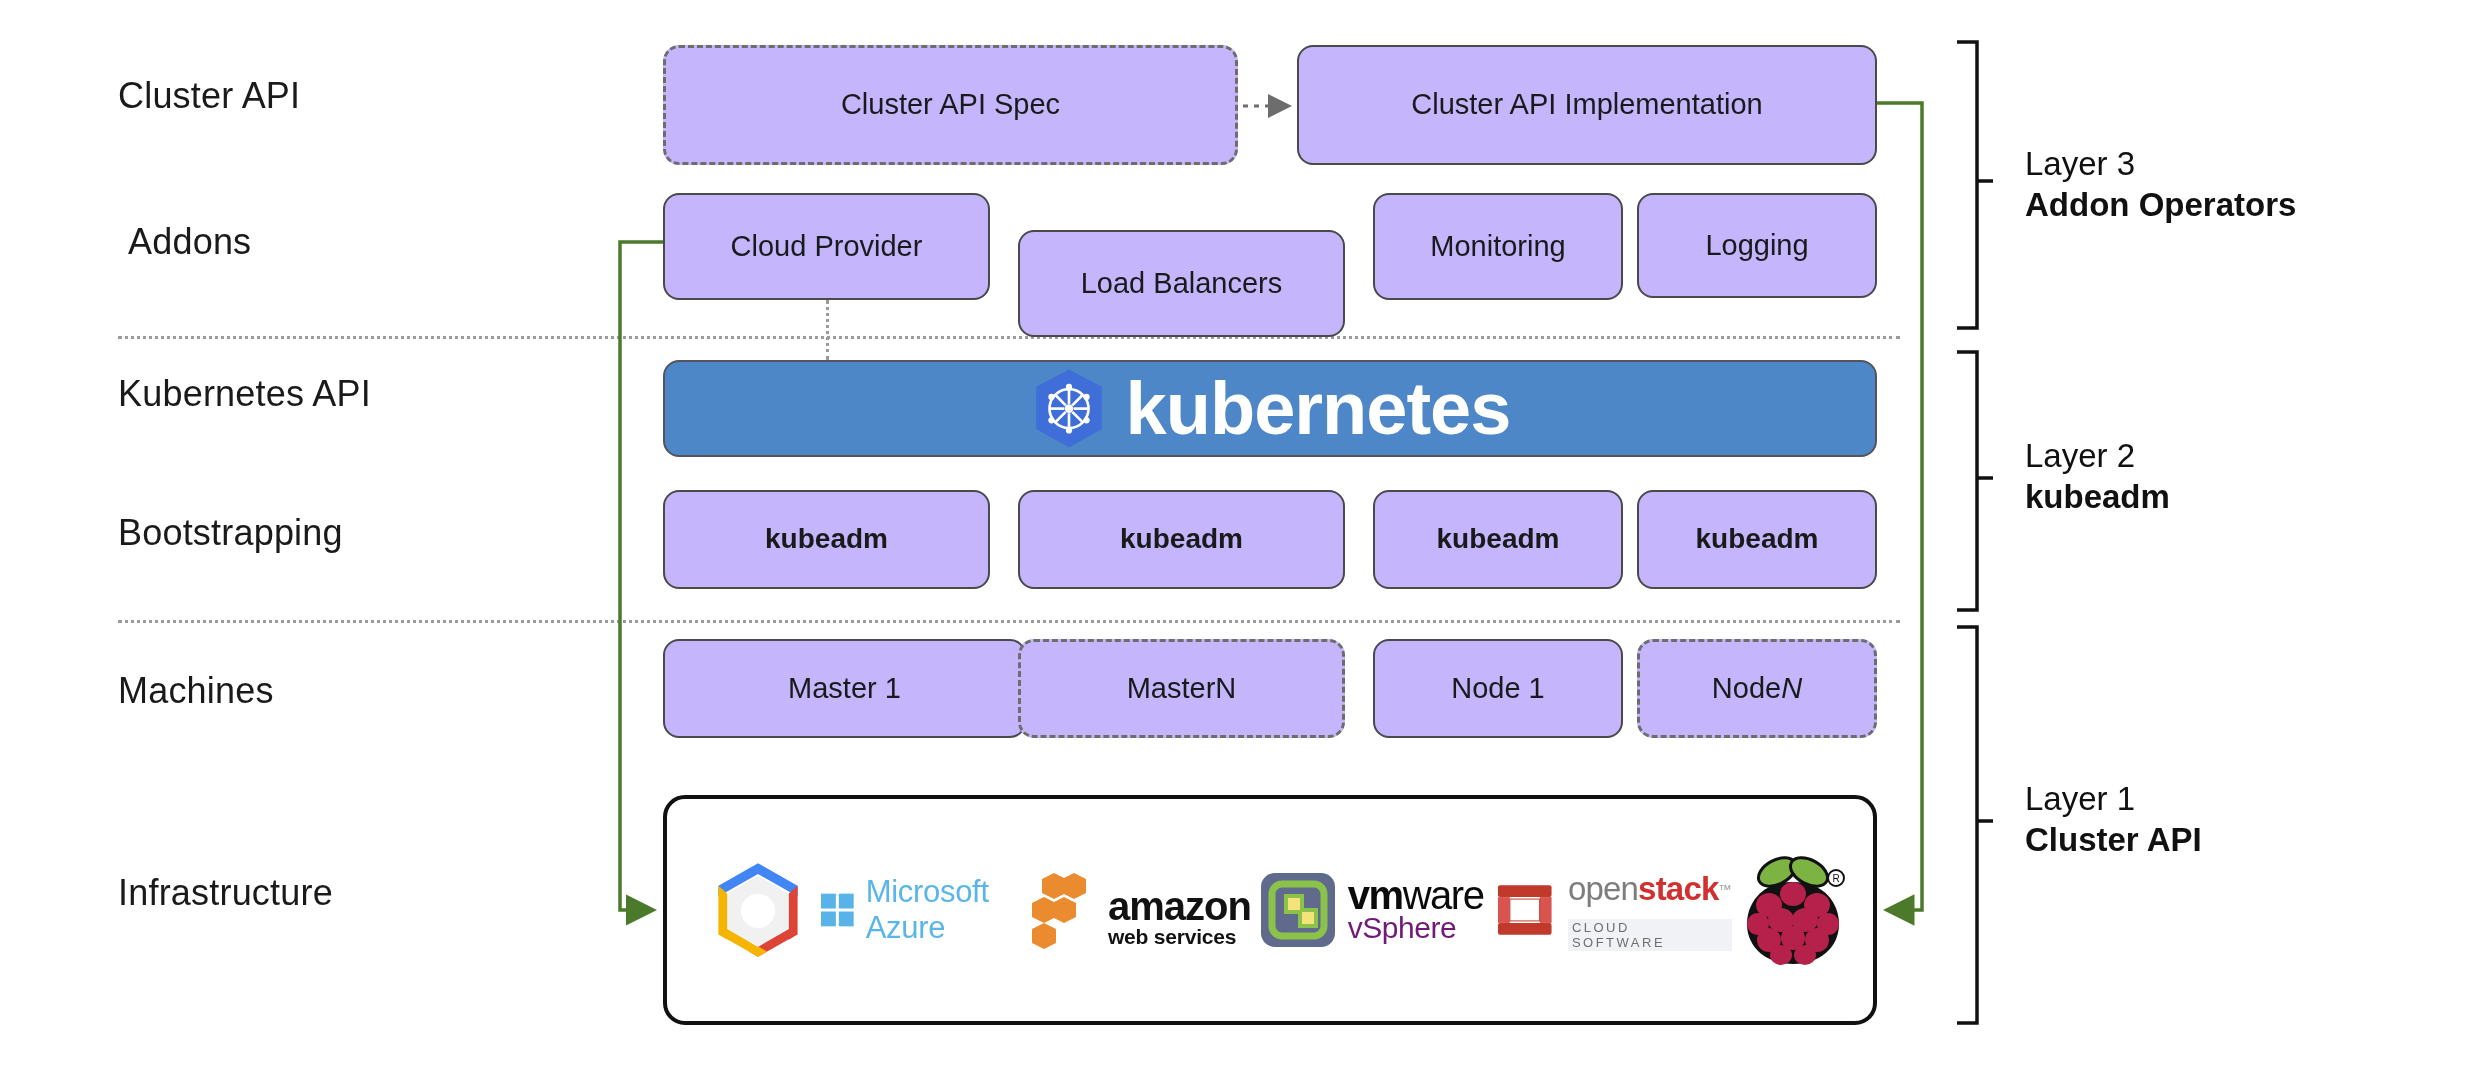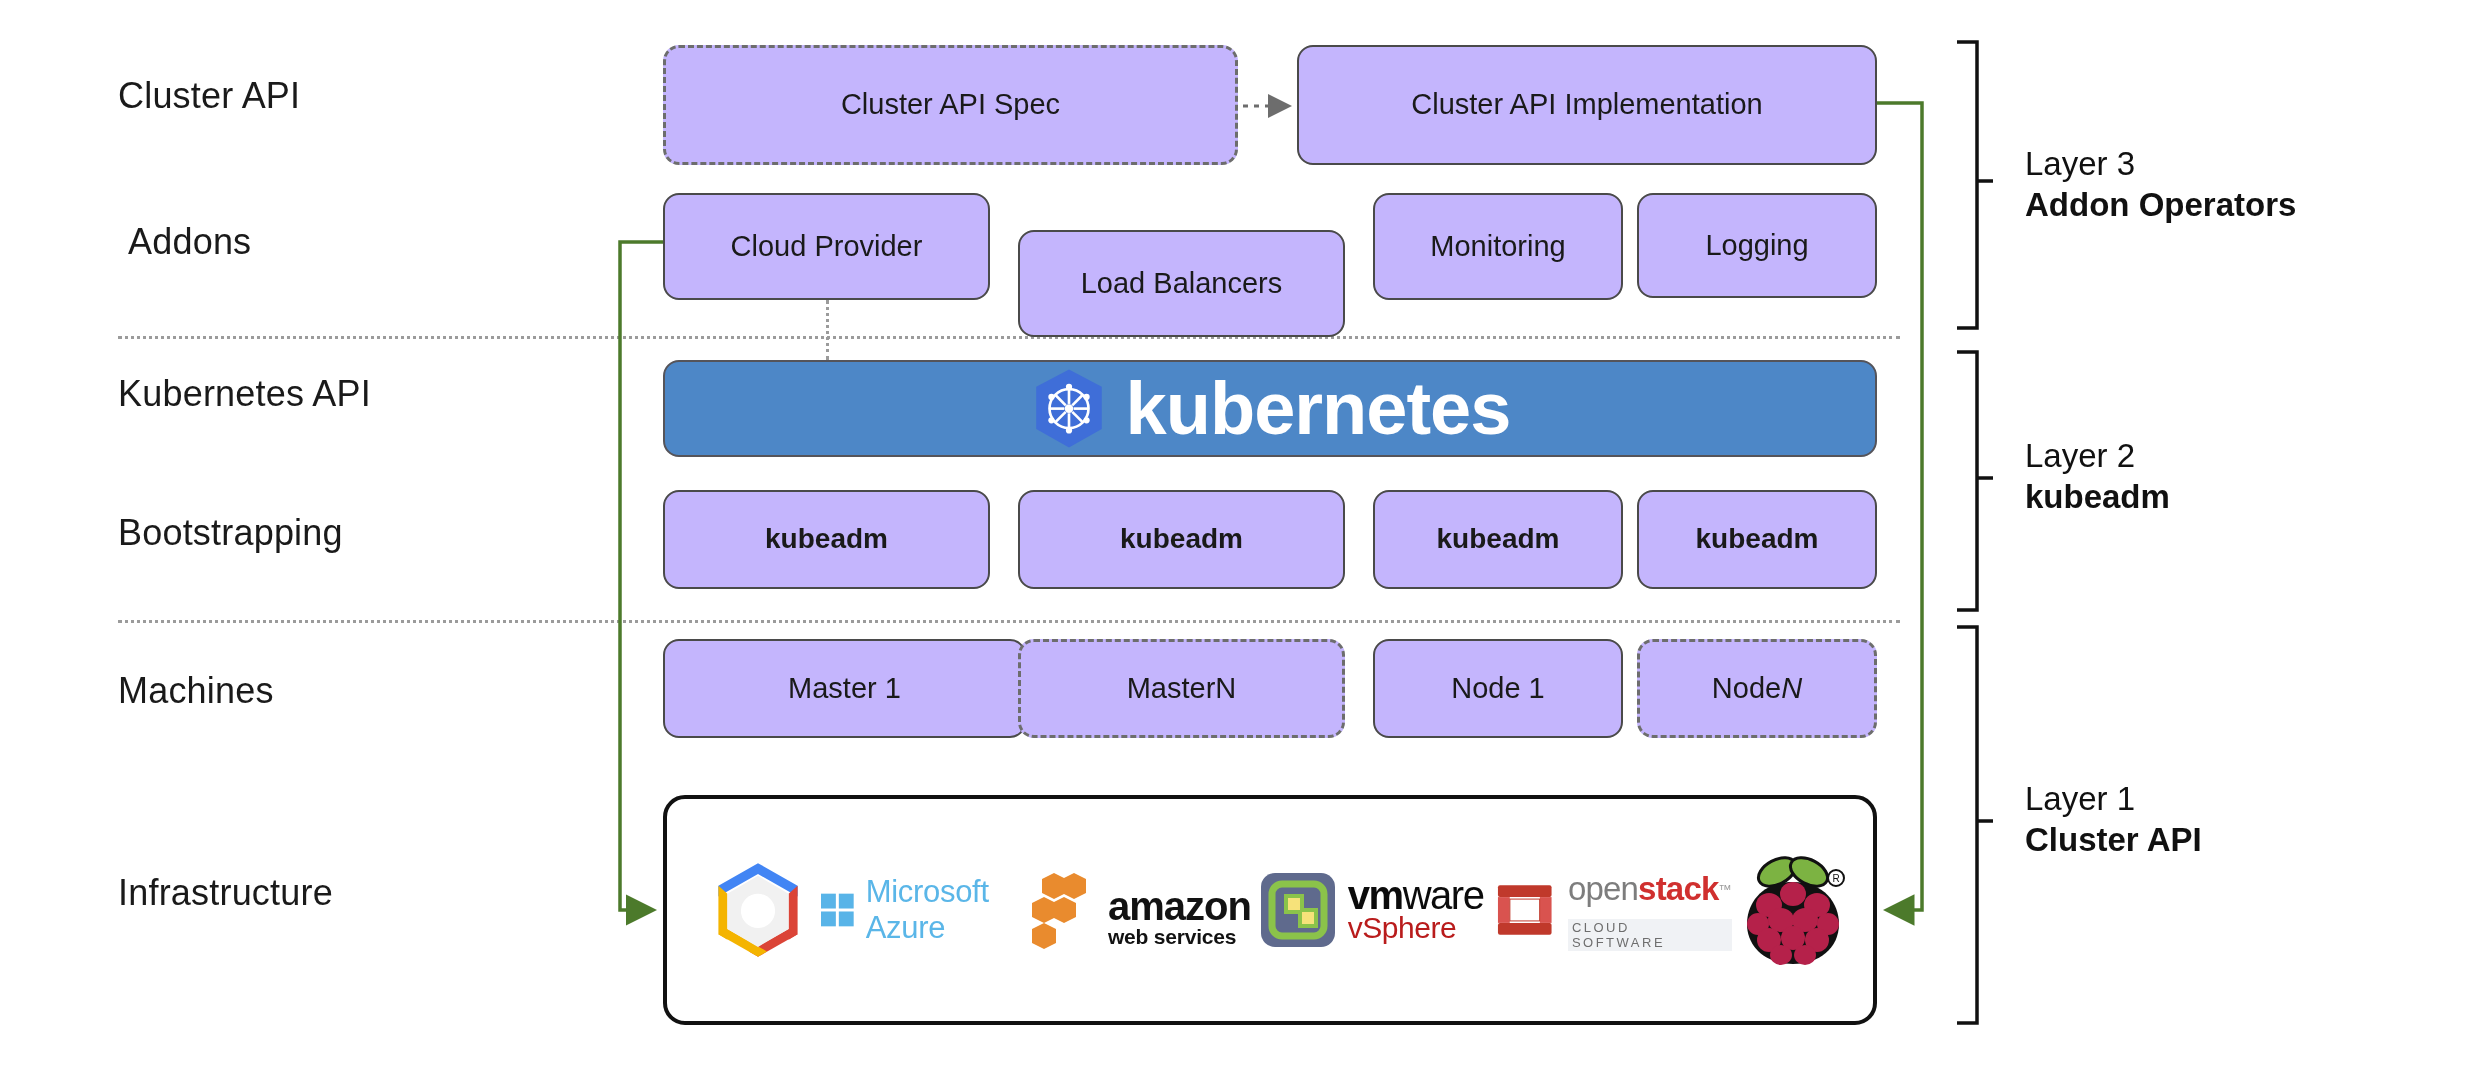--- a/index.html
+++ b/index.html
@@ -99,21 +99,21 @@
 
   
   #arrows { position: absolute; left: 0; top: 0; width: 2490px; height: 1076px; pointer-events: none; }
 
   
   .azure-txt { color:#5ab6e8; font-size:31px; letter-spacing:-.3px; }
   .aws-amazon { font-size:40px; font-weight:bold; color:#121212; letter-spacing:-1px; line-height:.95; }
   .aws-sub { font-size:21px; font-weight:bold; color:#121212; letter-spacing:-.2px; }
   .vm-ware { font-size:40px; line-height:.9; letter-spacing:-1.5px; color:#0b0b0b; }
   .vm-ware b { font-weight:bold; }
-  .vm-sphere { font-size:30px; color:#b91c1c; line-height:1; letter-spacing:-.5px; }
+  .vm-sphere { font-size:30px; color:#701a75; line-height:1; letter-spacing:-.5px; }
   .os-open { color:#7d7d7d; font-size:33px; letter-spacing:-.8px; }
   .os-stack { color:#d0302f; font-size:33px; font-weight:bold; letter-spacing:-.8px; }
   .os-sub { font-size:13px; color:#6e6e6e; letter-spacing:2.5px; background:#f0f2f5; padding:1px 4px; }
 </style>
 </head>
 <body>
 
 <div id="stage">
 
   <div class="hsep" style="left:118px; top:336px; width:1782px;"></div>

